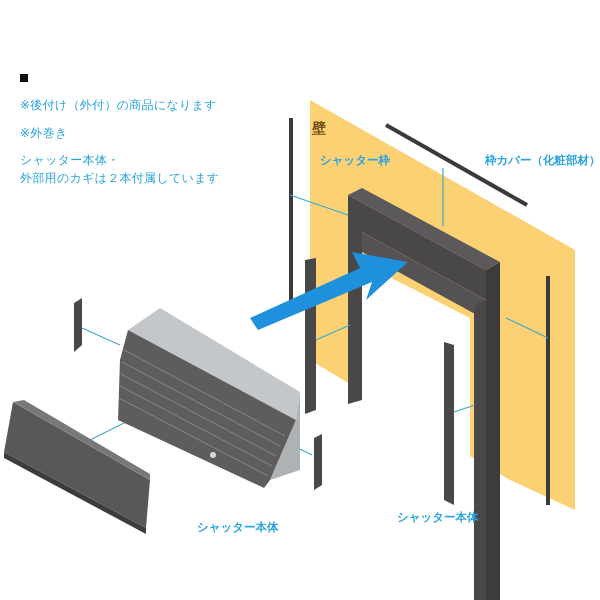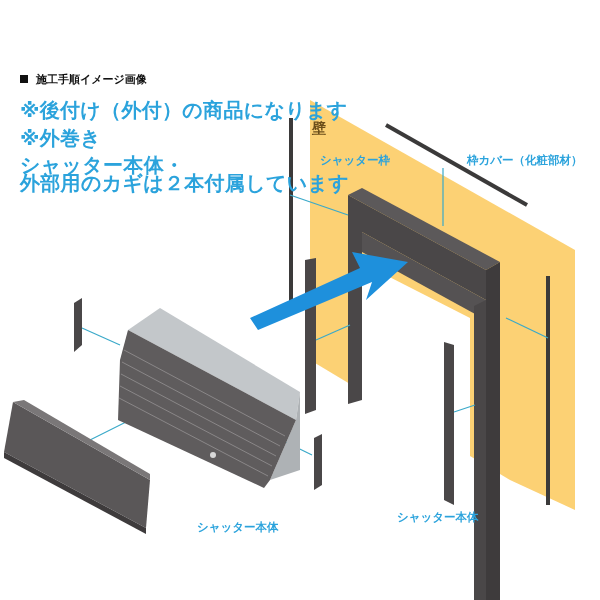--- a/index.html
+++ b/index.html
@@ -1,20 +1,20 @@
 <!DOCTYPE html>
 <html><head>
 <meta charset="utf-8">
 <style>
   html,body{margin:0;padding:0;background:#fff;}
   body{width:600px;height:600px;position:relative;overflow:hidden;font-family:"DejaVu Sans","Liberation Sans",sans-serif;}
   svg{position:absolute;left:0;top:0;}
   .heading{position:absolute;left:20px;top:72px;font-size:11px;font-weight:bold;color:#111;}
   .heading .sq{display:inline-block;width:8px;height:8px;background:#111;margin-right:8px;vertical-align:0px;}
-  .note{position:absolute;left:20px;font-size:20px;font-weight:bold;color:#2ba3dc;white-space:nowrap;letter-spacing:0.3px;}
+  .note{position:absolute;left:20px;font-size:12px;font-weight:normal;color:#2ba3dc;white-space:nowrap;letter-spacing:0.3px;}
   .lbl{position:absolute;font-size:11.5px;font-weight:bold;color:#2ba3dc;white-space:nowrap;text-align:right;}
   .wall-lbl{position:absolute;left:312px;top:120px;font-size:14px;font-weight:bold;color:#6b4e1a;}
 </style>
 </head>
 <body>
 
 <svg width="600" height="600" viewBox="0 0 600 600">
 
   <polygon points="310,100 575,250 575,510 510,480 310,360" fill="#fcd174"></polygon>
 
@@ -67,24 +67,24 @@
   <polygon points="74,303 82,298 82,345 74,352" fill="#4a4748"></polygon>
   <polygon points="314,438 322,434 322,485 314,490" fill="#4a4748"></polygon>
 
   <g>
     <polygon points="13,402 150,480 146,528 4,452" fill="#5a5758"></polygon>
     <polygon points="13,402 24,400 150,474 150,480" fill="#7a7778"></polygon>
     <polygon points="4,452 146,528 146,534 4,458" fill="#3e3b3c"></polygon>
   </g>
 </svg>
 
-<div class="heading"><span class="sq"></span><span>施工手順イメージ画像</span></div>
+<div class="heading"><span class="sq"></span></div>
 
 <div class="note" style="top:97px">※後付け（外付）の商品になります</div>
 <div class="note" style="top:125px">※外巻き</div>
 <div class="note" style="top:152px">シャッター本体・</div>
 <div class="note" style="top:170px">外部用のカギは２本付属しています</div>
 
 <div class="wall-lbl">壁</div>
 <div class="lbl" style="left:320px;top:153px">シャッター枠</div>
-<div class="lbl" style="left:467px;top:153px">枠カバー（化粧部材）</div>
+<div class="lbl" style="left:485px;top:153px">枠カバー（化粧部材）</div>
 <div class="lbl" style="left:197px;top:520px">シャッター本体</div>
 <div class="lbl" style="left:397px;top:510px">シャッター本体</div>
 
 </body></html>

